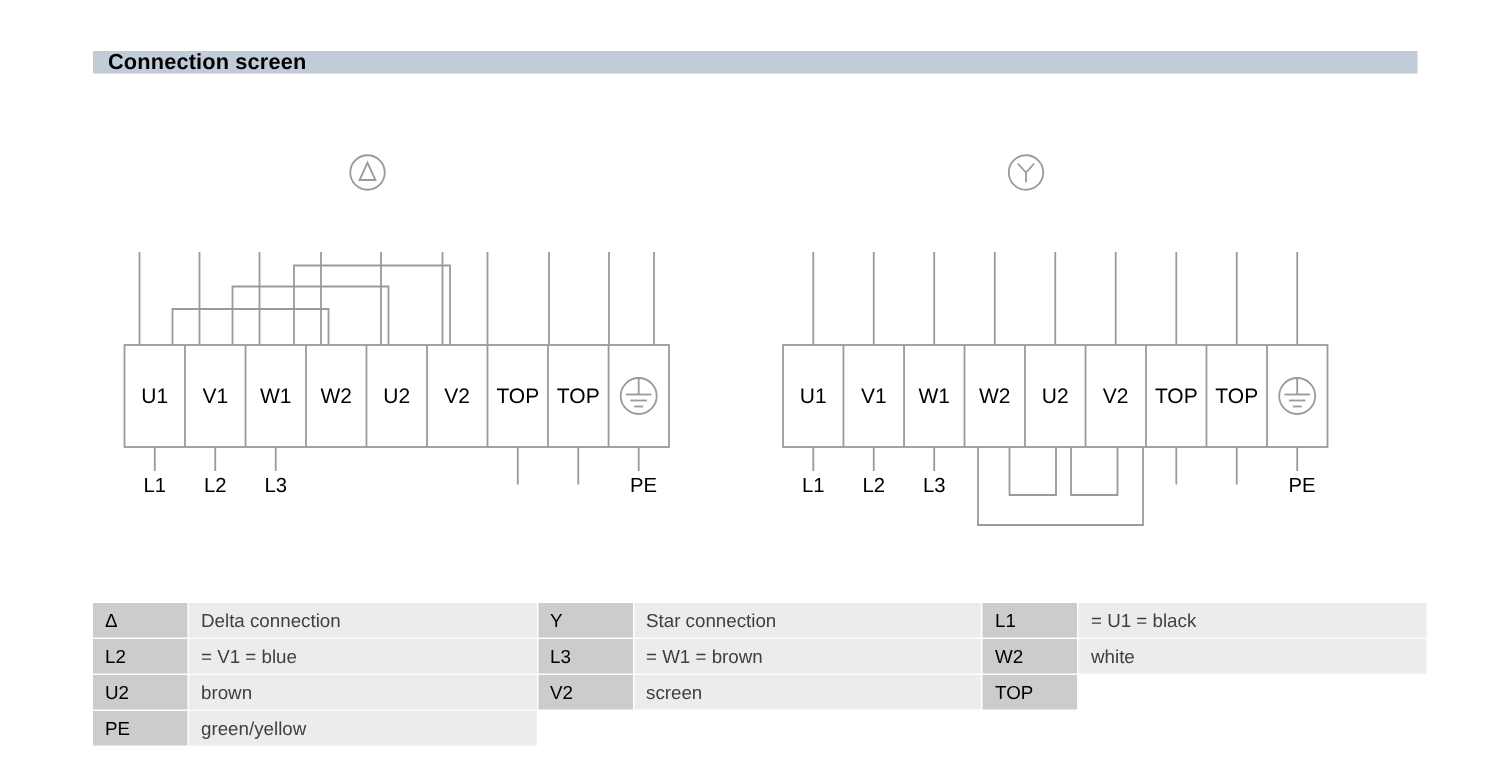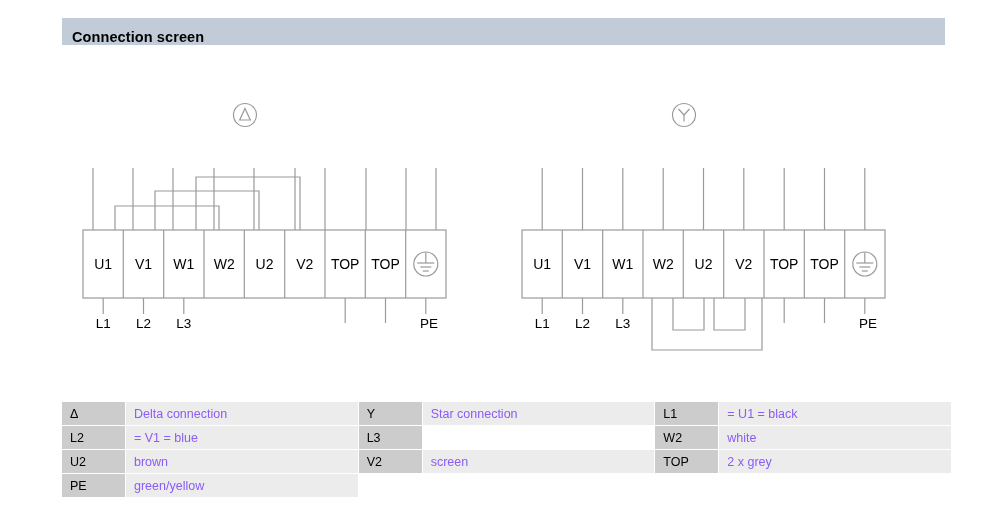--- a/index.html
+++ b/index.html
@@ -18,26 +18,26 @@
     position: absolute;
     left: 0; top: 0;
     width: 1000px;
     height: 508px;
   }
 
   
   .header-bar {
     position: absolute;
     left: 62px;
-    top: 18px;
+    top: 34px;
     width: 883px;
-    height: 27px;
+    height: 15px;
     background: #c1ccd8;
     display: flex;
-    align-items: flex-end;
+    align-items: flex-start;
   }
   .header-title {
     padding-left: 10px;
     font-size: 14.5px;
     font-weight: bold;
     color: #000000;
     letter-spacing: 0.1px;
   }
 
   
@@ -92,21 +92,21 @@
     color: #000;
   }
   .cell-val {
     flex: 1;
     background: #ececec;
     display: flex;
     align-items: center;
     padding-left: 8px;
     box-sizing: border-box;
     font-size: 12.5px;
-    color: #8b5cf6;
+    color: #404040;
     margin-left: 1px;
   }
 </style>
 </head>
 <body>
 
 <div id="page">
 
   <div class="header-bar">
     <span class="header-title">Connection screen</span>
@@ -291,39 +291,39 @@
       </div>
     </div>
 
     <div class="legend-row">
       <div class="group">
         <div class="cell-key">L2</div>
         <div class="cell-val">= V1 = blue</div>
       </div>
       <div class="group">
         <div class="cell-key">L3</div>
+        <div class="cell-val">= W1 = brown</div>
       </div>
       <div class="group">
         <div class="cell-key">W2</div>
         <div class="cell-val">white</div>
       </div>
     </div>
 
     <div class="legend-row">
       <div class="group">
         <div class="cell-key">U2</div>
         <div class="cell-val">brown</div>
       </div>
       <div class="group">
         <div class="cell-key">V2</div>
         <div class="cell-val">screen</div>
       </div>
       <div class="group">
         <div class="cell-key">TOP</div>
-        <div class="cell-val">2 x grey</div>
       </div>
     </div>
 
     <div class="legend-row">
       <div class="group">
         <div class="cell-key">PE</div>
         <div class="cell-val">green/yellow</div>
       </div>
       <div class="group empty"></div>
       <div class="group empty"></div>

